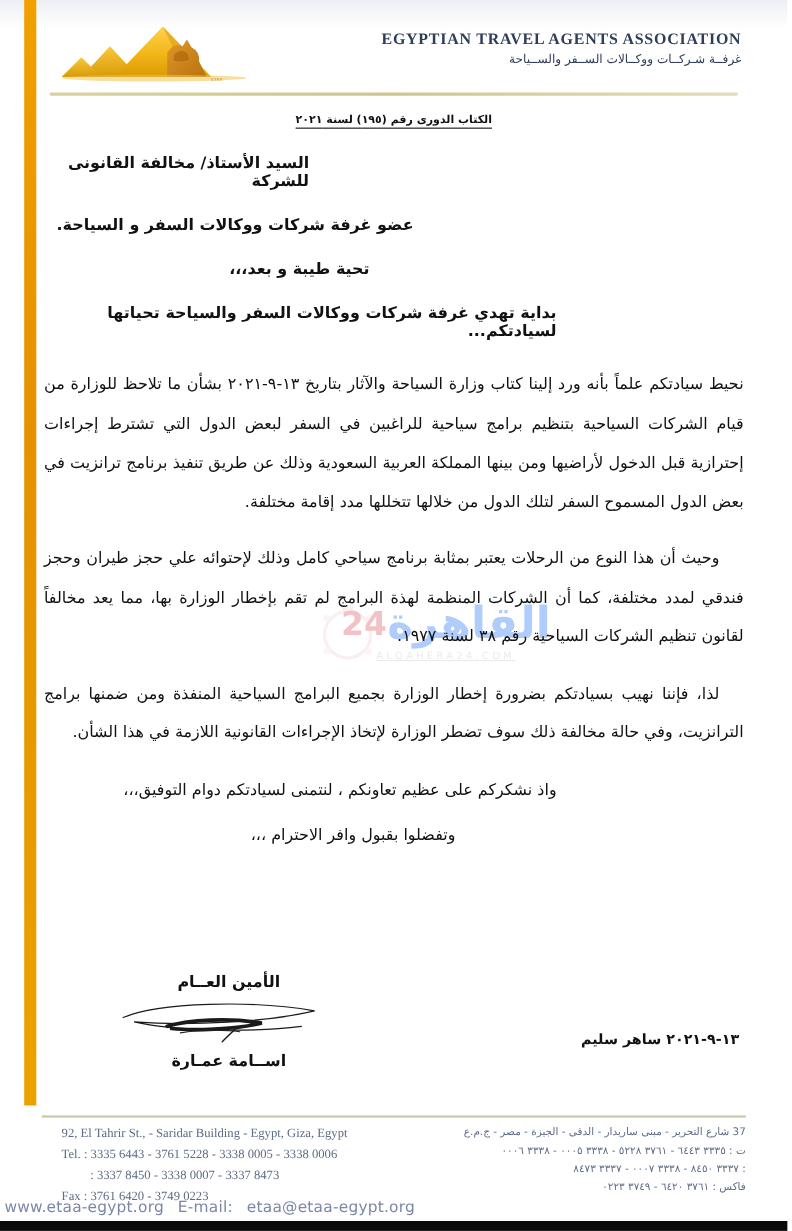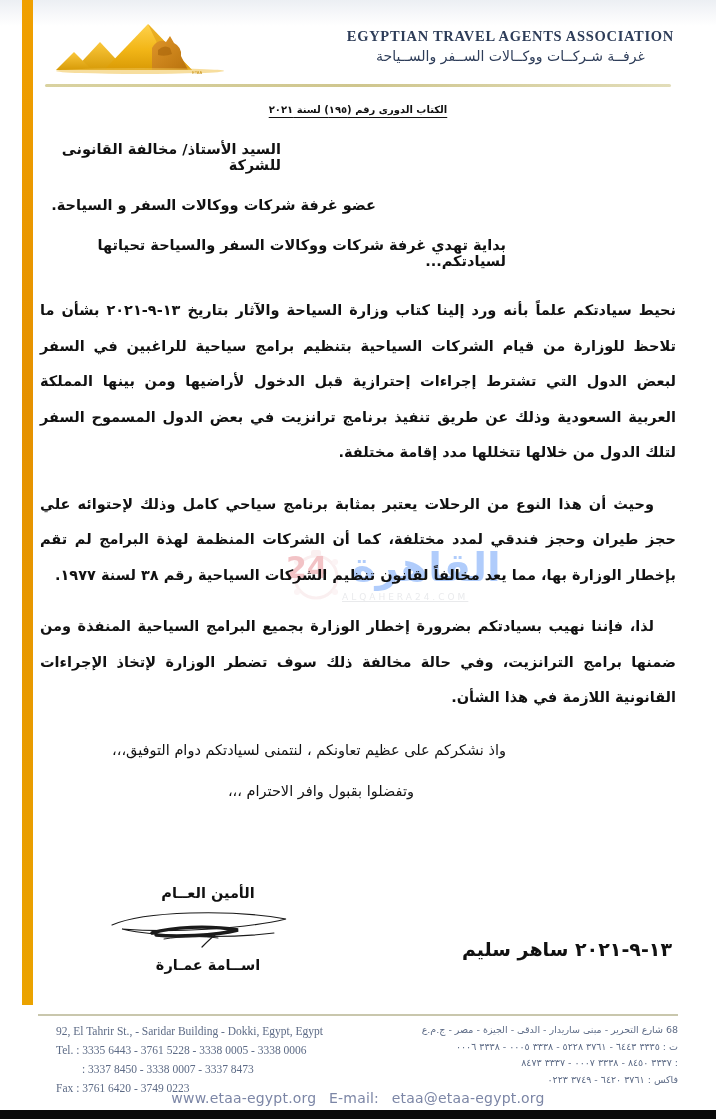--- a/index.html
+++ b/index.html
@@ -54,27 +54,26 @@
     font-size: 14.5px;
     letter-spacing: 0.7px;
     color: #2e3d59;
     font-weight: 700;
     font-variant: small-caps;
     text-transform: uppercase;
     white-space: nowrap;
   }
   .org-ar {
     font-family: "DejaVu Sans", "Liberation Sans", sans-serif;
-    font-size: 14px;
+    font-size: 11px;
     color: #2e3d59;
     direction: rtl;
     letter-spacing: 1.6px;
     margin-top: 3px;
     white-space: nowrap;
-    text-align: center;
   }
   .header-rule {
     position: absolute;
     left: 45px;
     right: 45px;
     top: 84px;
     height: 3px;
     background: linear-gradient(90deg, #d9d2a0 0%, #cfc68e 50%, #e2ddb9 100%);
     border-radius: 2px;
   }
@@ -111,21 +110,21 @@
     font-weight: 700;
     margin-bottom: 24px;
   }
   .ind-1 { padding-right: 395px; }
   .ind-2 { padding-right: 300px; }
   .ind-3 { padding-right: 340px; }
   .ind-4 { padding-right: 170px; text-align: right; }
 
   .para {
     font-size: 14.5px;
-    font-weight: 700;
+    font-weight: 400;
     line-height: 2.45;
     text-align: justify;
     text-align-last: right;
     margin: 0 0 16px 0;
   }
   .para.hang { text-indent: 22px; }
 
   .closing {
     font-size: 14.5px;
     font-weight: 400;
@@ -160,21 +159,21 @@
     font-weight: 700;
     letter-spacing: 2px;
     margin-top: 2px;
   }
   .clerk-line {
     position: absolute;
     right: 44px;
     top: 938px;
     direction: rtl;
     font-family: "DejaVu Sans", "Liberation Sans", sans-serif;
-    font-size: 19px;
+    font-size: 13px;
     font-weight: 700;
     color: #111;
   }
 
   
   .watermark {
     position: absolute;
     left: 286px;
     top: 528px;
     width: 250px;
@@ -188,21 +187,21 @@
     top: 16px;
     direction: rtl;
     font-family: "DejaVu Sans", "Liberation Sans", sans-serif;
     font-size: 40px;
     font-weight: 700;
     color: #3b82f6;
     letter-spacing: -1px;
   }
   .wm-badge {
     position: absolute;
-    left: 0;
+    left: 24px;
     top: 22px;
     font-family: "DejaVu Sans", "Liberation Sans", sans-serif;
     font-size: 30px;
     font-weight: 700;
     color: #e06a72;
   }
   .wm-sub {
     position: absolute;
     left: 56px;
     top: 64px;
@@ -248,21 +247,20 @@
     font-family: "DejaVu Sans", "Liberation Sans", sans-serif;
     font-size: 9.5px;
     color: #5d6b86;
     line-height: 1.75;
     white-space: nowrap;
   }
   .foot-web {
     position: absolute;
     left: 0; right: 0;
     top: 1090px;
-    text-align: center;
     font-family: "DejaVu Sans", "Liberation Sans", sans-serif;
     font-size: 14px;
     color: #7c86a6;
     letter-spacing: 0.2px;
   }
   .foot-web span { margin: 0 4px; }
 </style>
 </head>
 <body>
 
@@ -323,20 +321,21 @@
     <div class="wm-text">القاهرة</div>
     <div class="wm-sub">ALQAHERA24.COM</div>
   </div>
 
   <div class="doc-body">
 
     <div class="circular-title">الكتاب الدورى رقم (١٩٥) لسنة ٢٠٢١</div>
 
     <div class="addr-line ind-1">السيد الأستاذ/ مخالفة القانونى للشركة</div>
     <div class="addr-line ind-2">عضو غرفة شركات ووكالات السفر و السياحة.</div>
+    <div class="addr-line ind-3">تحية طيبة و بعد،،،</div>
     <div class="addr-line ind-4">بداية تهدي غرفة شركات ووكالات السفر والسياحة تحياتها لسيادتكم...</div>
 
     <p class="para">نحيط سيادتكم علماً بأنه ورد إلينا كتاب وزارة السياحة والآثار بتاريخ ١٣-٩-٢٠٢١ بشأن ما تلاحظ للوزارة من قيام الشركات السياحية بتنظيم برامج سياحية للراغبين في السفر لبعض الدول التي تشترط إجراءات إحترازية قبل الدخول لأراضيها ومن بينها المملكة العربية السعودية وذلك عن طريق تنفيذ برنامج ترانزيت في بعض الدول المسموح السفر لتلك الدول من خلالها تتخللها مدد إقامة مختلفة.</p>
     <p class="para hang">وحيث أن هذا النوع من الرحلات يعتبر بمثابة برنامج سياحي كامل وذلك لإحتوائه علي حجز طيران وحجز فندقي لمدد مختلفة، كما أن الشركات المنظمة لهذة البرامج لم تقم بإخطار الوزارة بها، مما يعد مخالفاً لقانون تنظيم الشركات السياحية رقم ٣٨ لسنة ١٩٧٧.</p>
     <p class="para hang">لذا، فإننا نهيب بسيادتكم بضرورة إخطار الوزارة بجميع البرامج السياحية المنفذة ومن ضمنها برامج الترانزيت، وفي حالة مخالفة ذلك سوف تضطر الوزارة لإتخاذ الإجراءات القانونية اللازمة في هذا الشأن.</p>
 
     <div class="closing close-1">واذ نشكركم على عظيم تعاونكم ، لنتمنى لسيادتكم دوام التوفيق،،،</div>
     <div class="closing close-2">وتفضلوا بقبول وافر الاحترام ،،،</div>
   </div>
 
@@ -352,28 +351,28 @@
     </div>
     <div class="sig-name">اســامة عمـارة</div>
   </div>
 
   <div class="clerk-line">١٣-٩-٢٠٢١ ساهر سليم</div>
 
   <div class="footer-rule"></div>
 
   <div class="footer">
     <div class="foot-en">
-      <div>92, El Tahrir St., - Saridar Building - Dokki, Egypt, Egypt</div>
+      <div>92, El Tahrir St., - Saridar Building - Egypt, Giza, Egypt</div>
       <div>Tel. : 3335 6443 - 3761 5228 - 3338 0005 - 3338 0006</div>
       <div style="padding-left:26px">: 3337 8450 - 3338 0007 - 3337 8473</div>
       <div>Fax : 3761 6420 - 3749 0223</div>
     </div>
 
     <div class="foot-ar">
-      <div>68 شارع التحرير - مبنى ساريدار - الدقى - الجيزة - مصر - ج.م.ع</div>
+      <div>37 شارع التحرير - مبنى ساريدار - الدقى - الجيزة - مصر - ج.م.ع</div>
       <div>ت : ٣٣٣٥ ٦٤٤٣ - ٣٧٦١ ٥٢٢٨ - ٣٣٣٨ ٠٠٠٥ - ٣٣٣٨ ٠٠٠٦</div>
       <div>: ٣٣٣٧ ٨٤٥٠ - ٣٣٣٨ ٠٠٠٧ - ٣٣٣٧ ٨٤٧٣</div>
       <div>فاكس : ٣٧٦١ ٦٤٢٠ - ٣٧٤٩ ٠٢٢٣</div>
     </div>
   </div>
 
   <div class="foot-web">
     <span>www.etaa-egypt.org</span>
     <span>E-mail:</span>
     <span>etaa@etaa-egypt.org</span>

